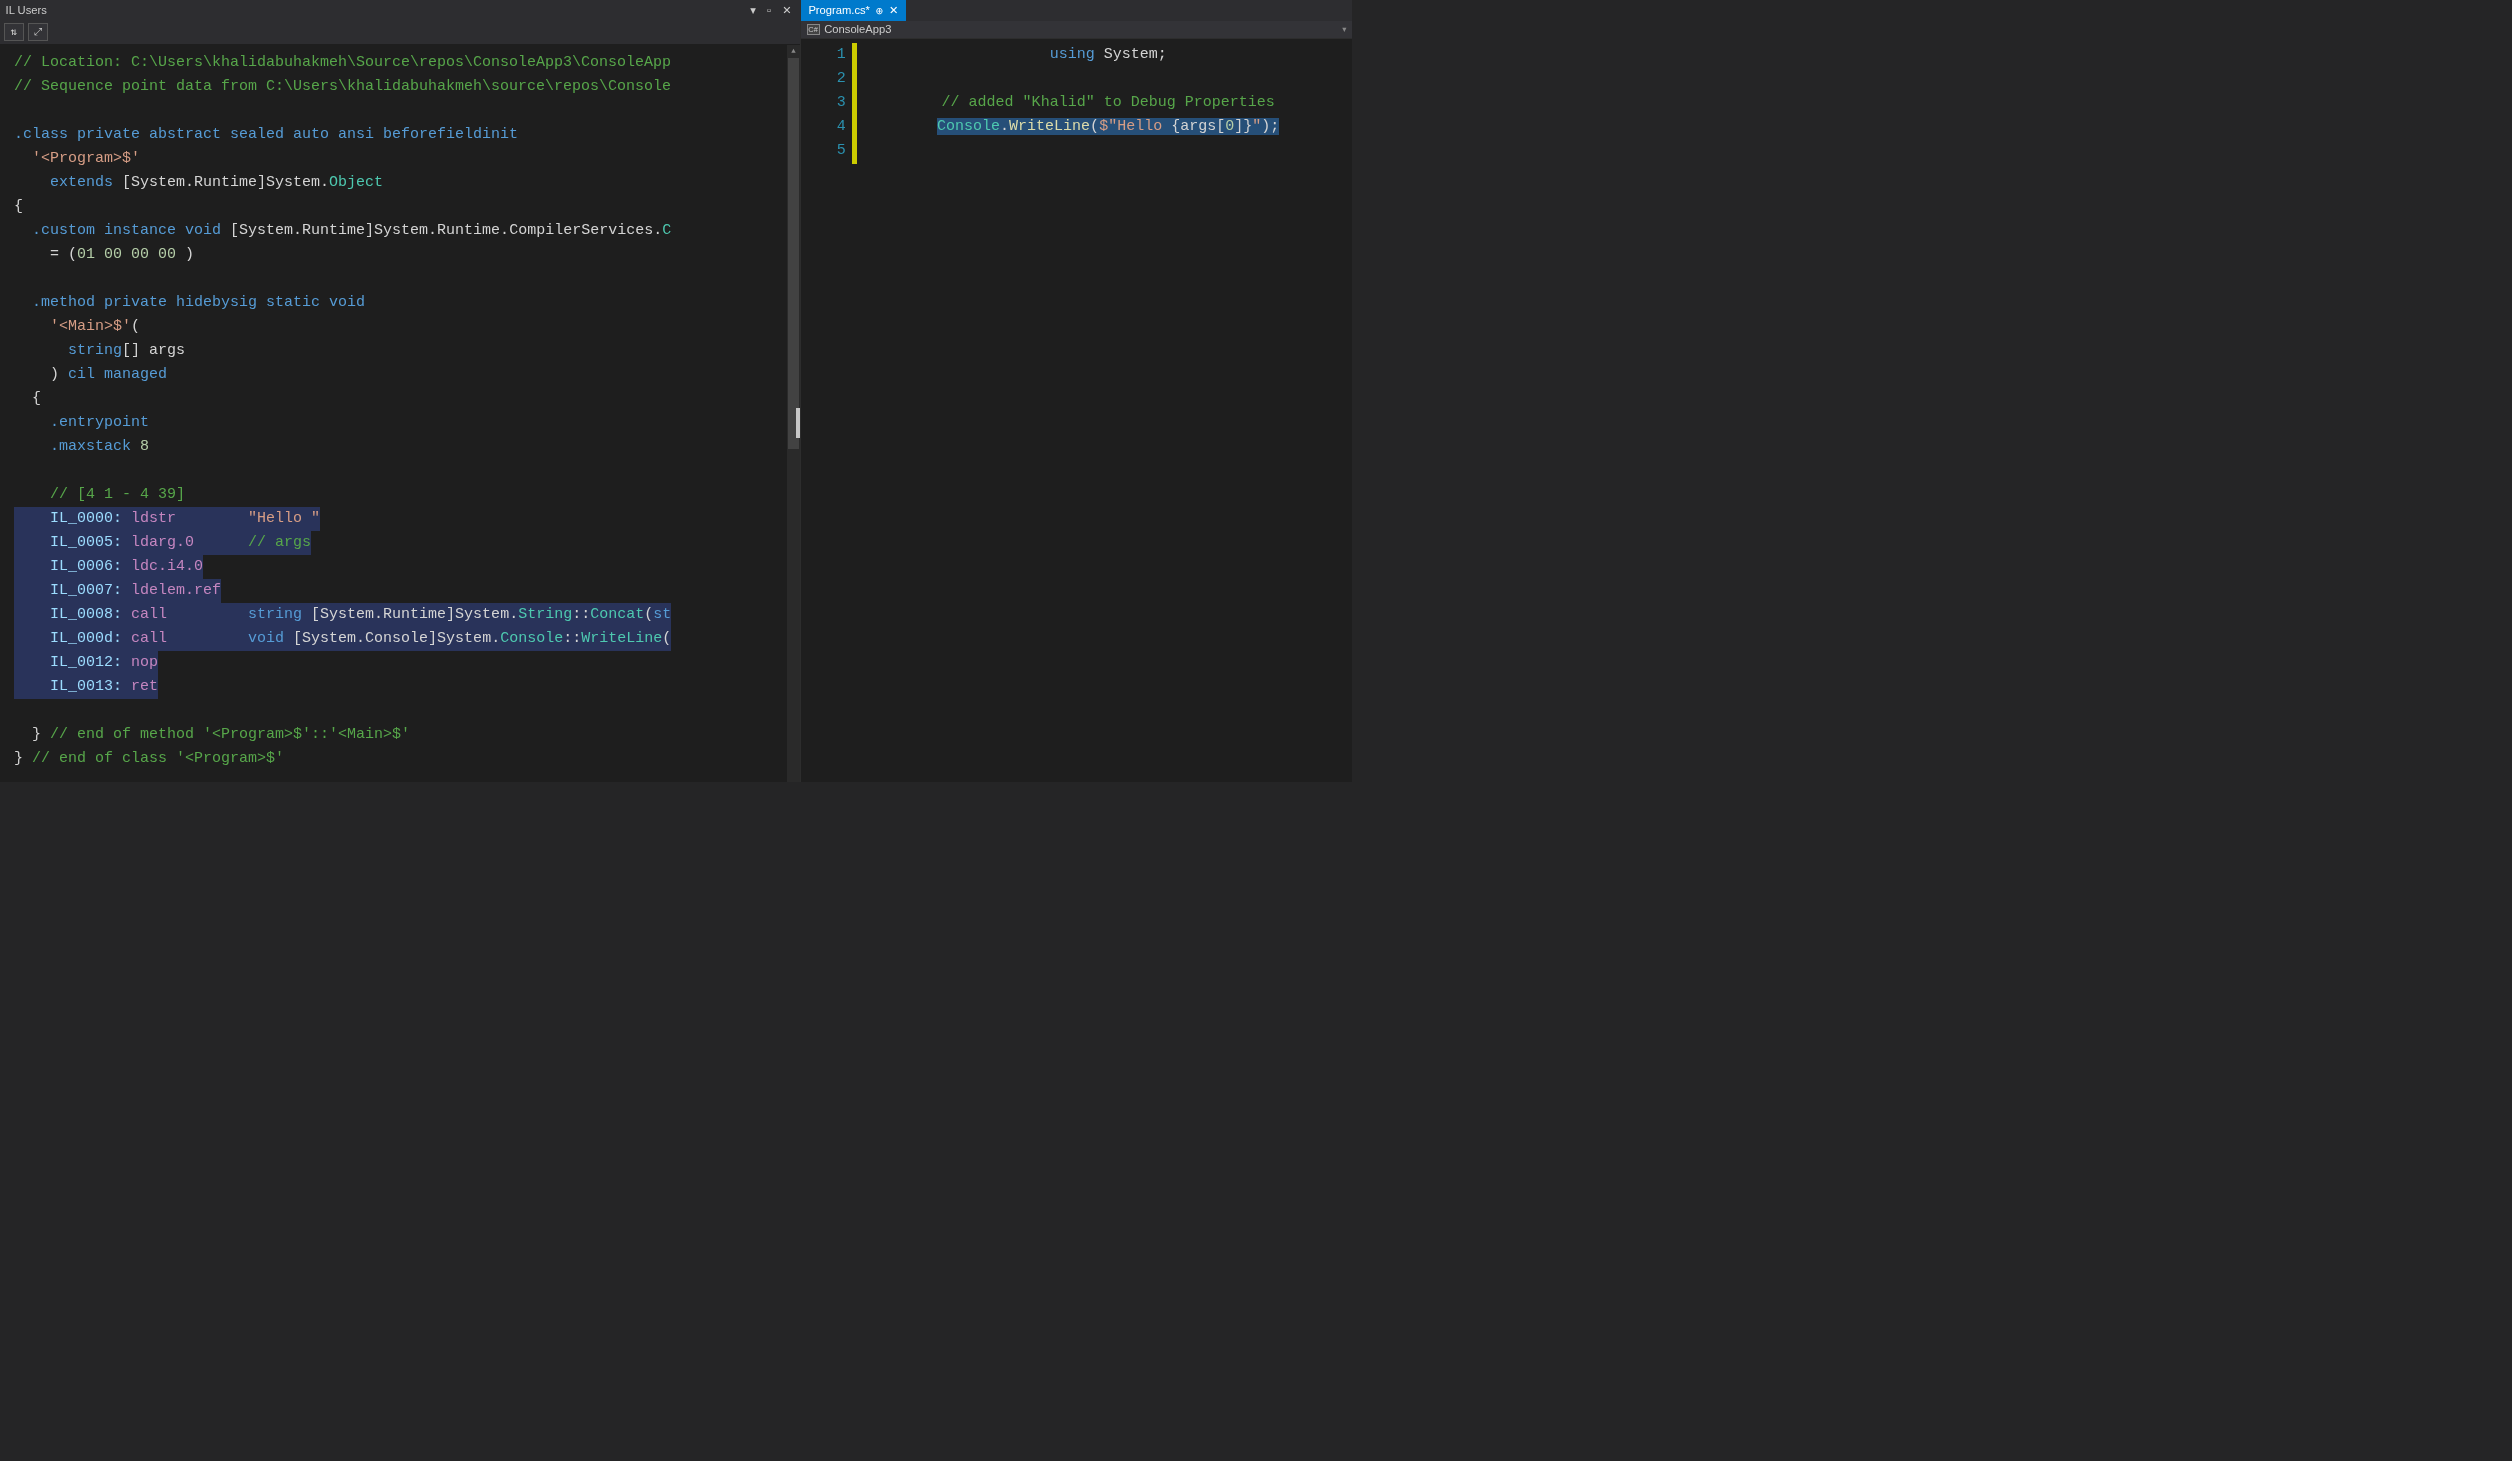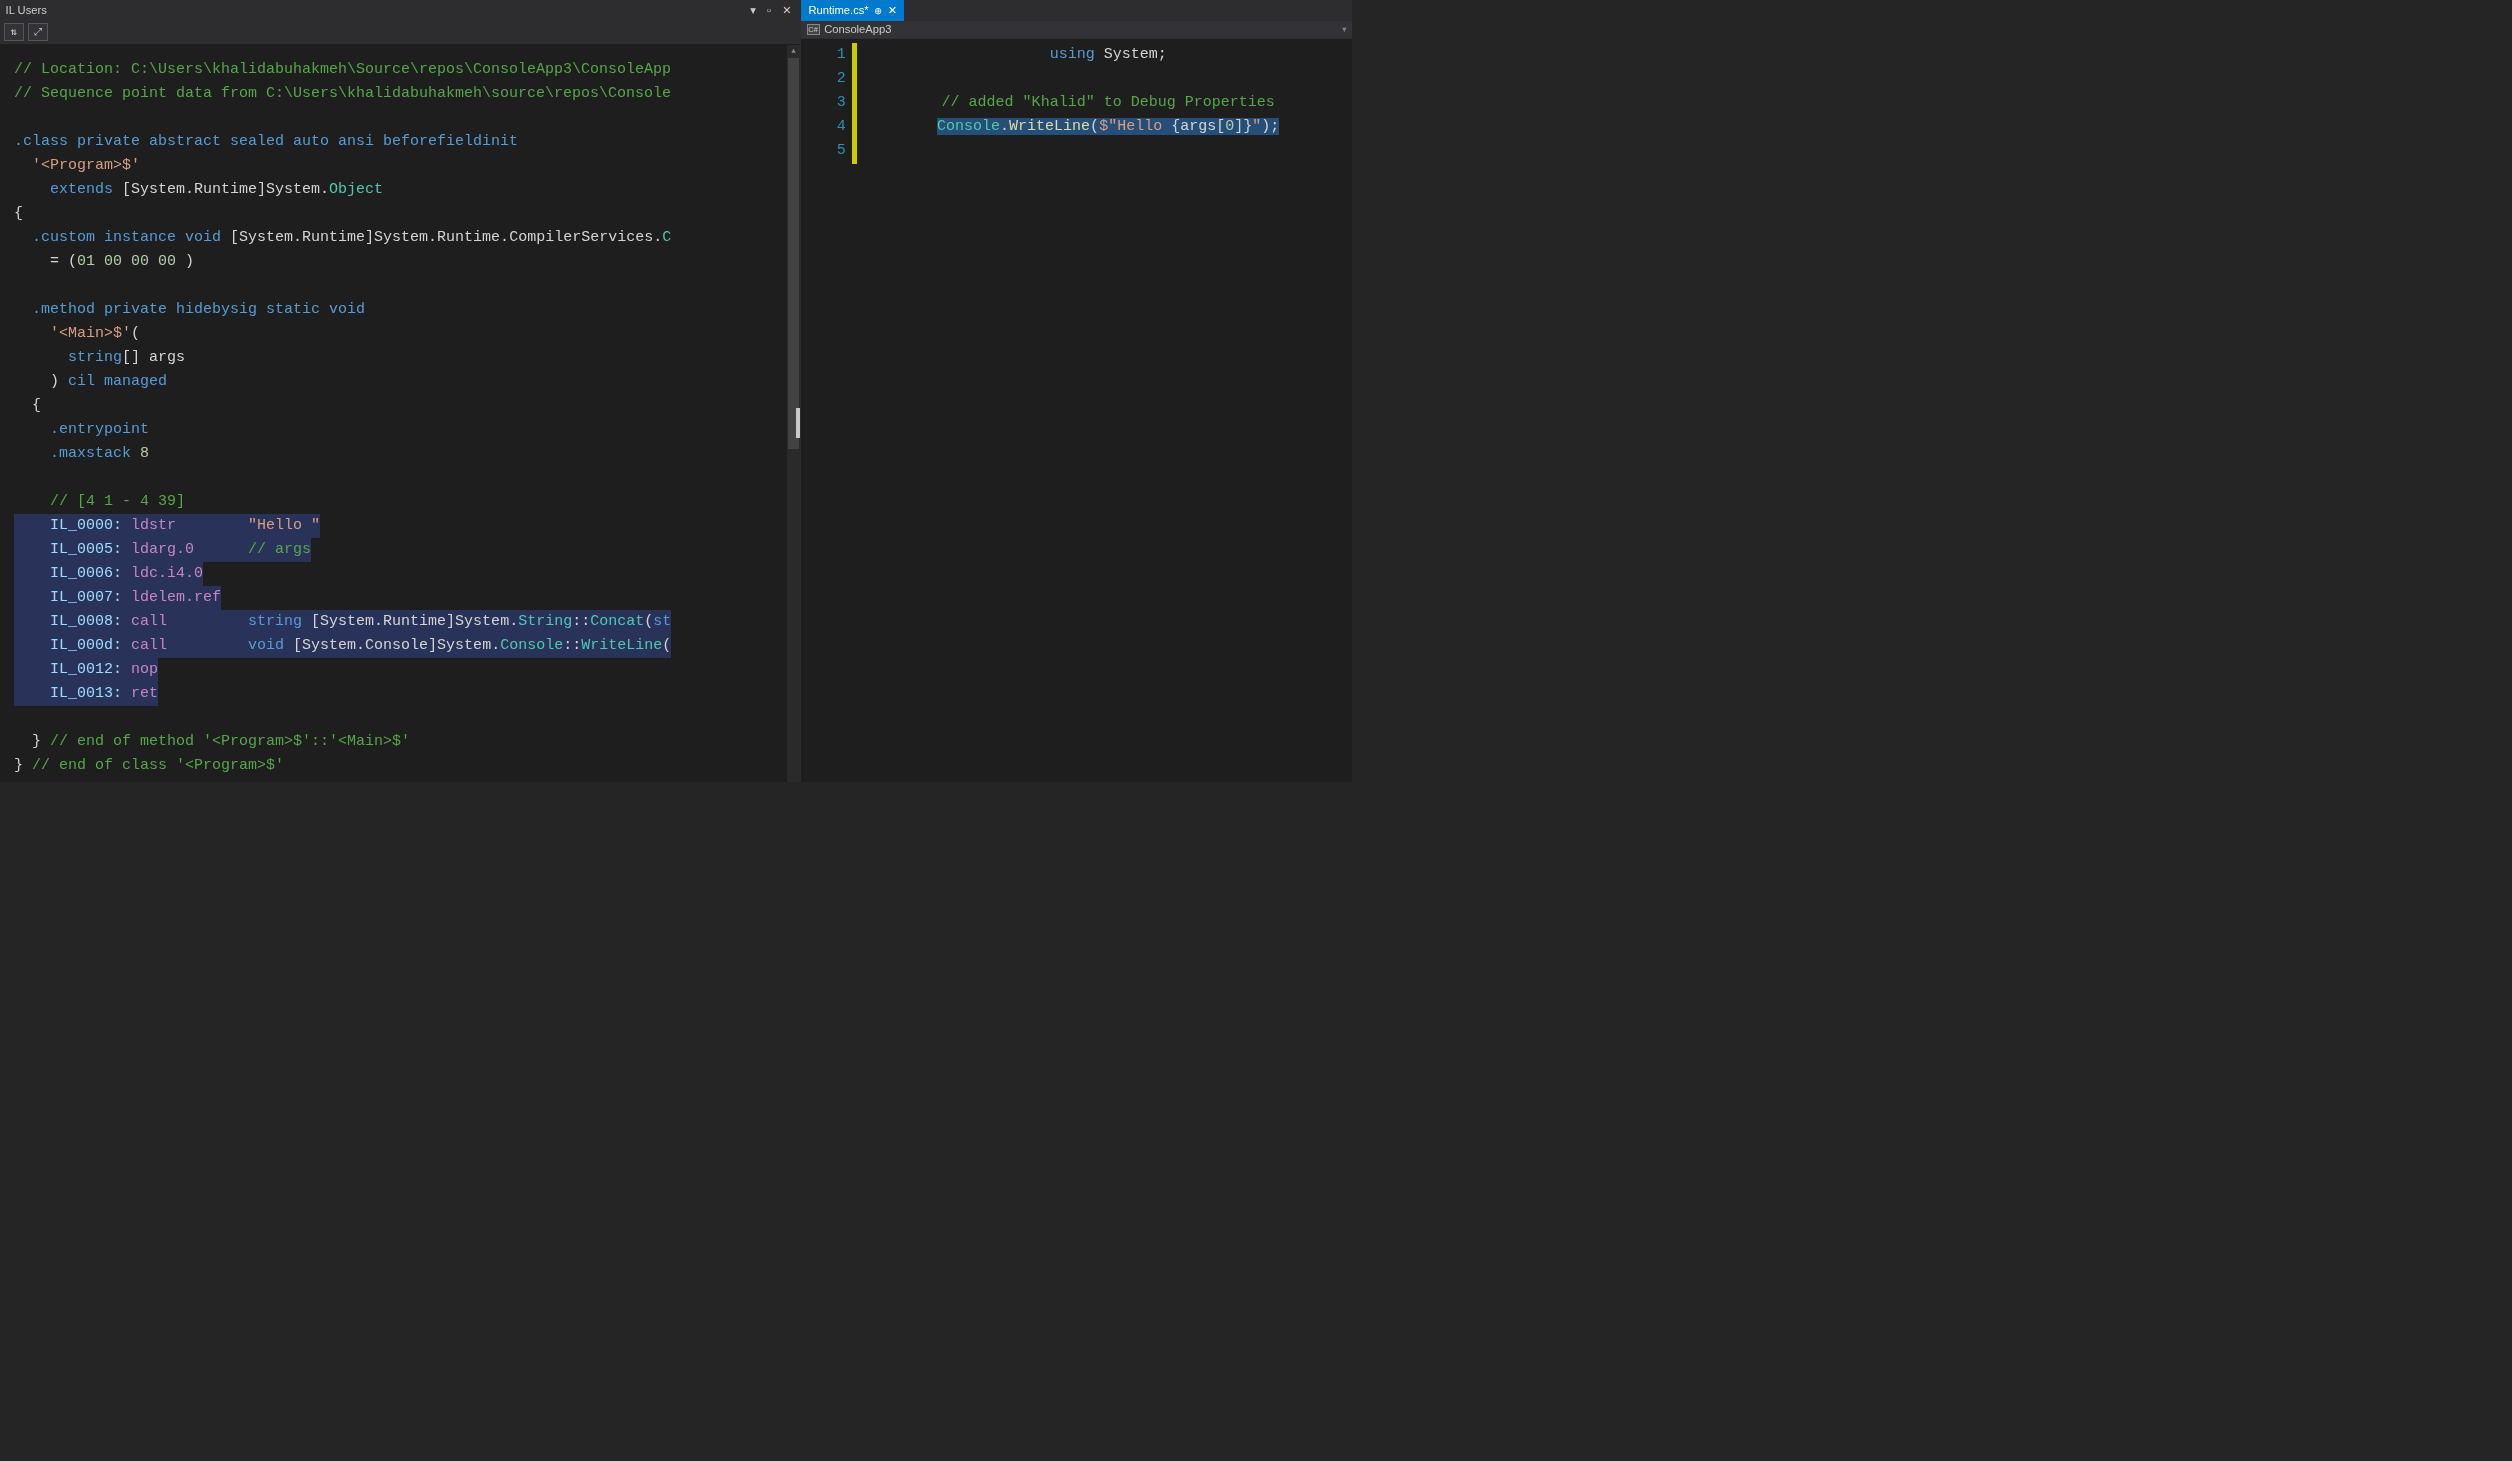--- a/index.html
+++ b/index.html
@@ -125,21 +125,21 @@
     color: #888;
   }
   .code-area {
     flex: 1;
     overflow: hidden;
     position: relative;
     font-size: 15px;
     line-height: 24px;
   }
   .code-left {
-    padding: 13px 0 0 14px;
+    padding: 6px 0 0 14px;
     white-space: pre;
     position: relative;
   }
   .code-right {
     display: flex;
   }
   .gutter {
     width: 54px;
     text-align: right;
     color: #2b91af;
@@ -238,21 +238,21 @@
       <div class="scrollbar-arrow" style="top:0">▲</div>
       <div class="scrollbar-thumb"></div>
     </div>
     <div class="splitter-handle"></div>
   </div>
 </div>
 
 <div class="panel panel-right">
   <div class="tab-bar">
     <div class="tab">
-      <span>Runtime.cs*</span>
+      <span>Program.cs*</span>
       <span class="tab-pin">⊕</span>
       <span class="tab-close">✕</span>
     </div>
   </div>
   <div class="breadcrumb-bar">
     <span class="breadcrumb-icon">C#</span>
     <span>ConsoleApp3</span>
     <span class="breadcrumb-arrow">▾</span>
   </div>
   <div class="code-area code-right">

